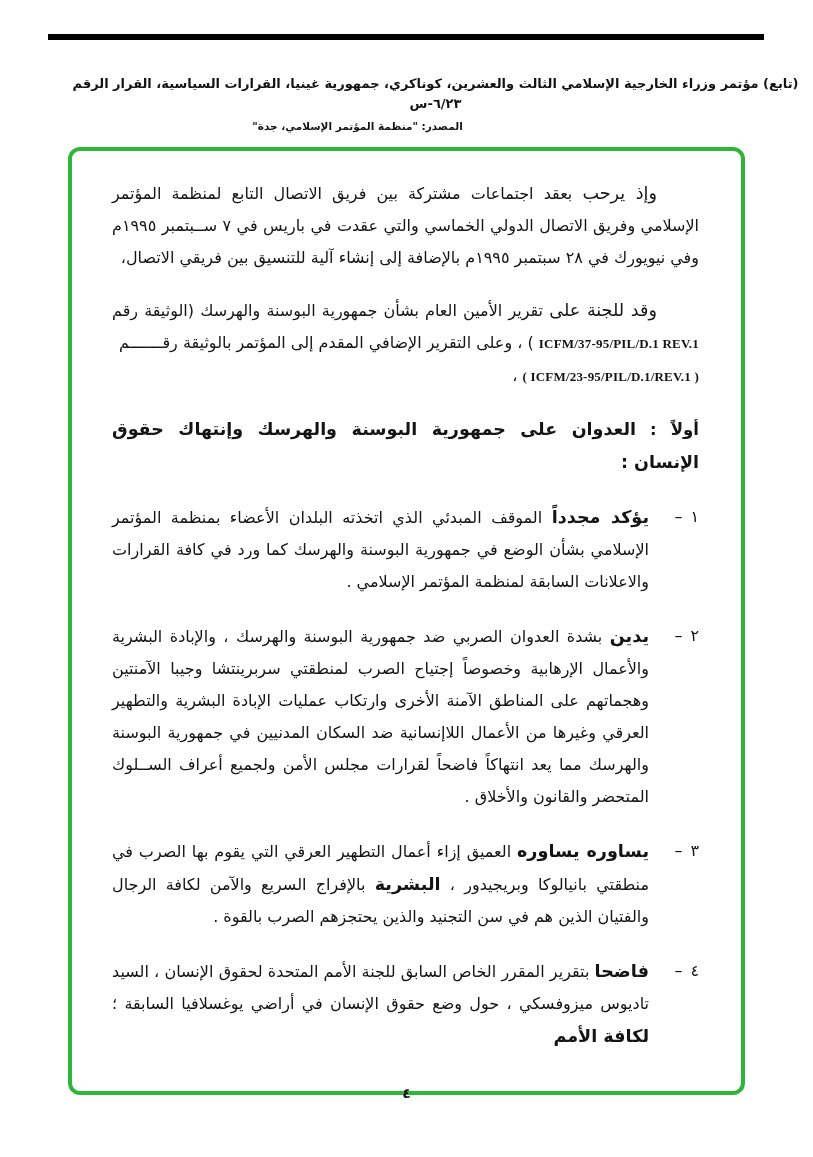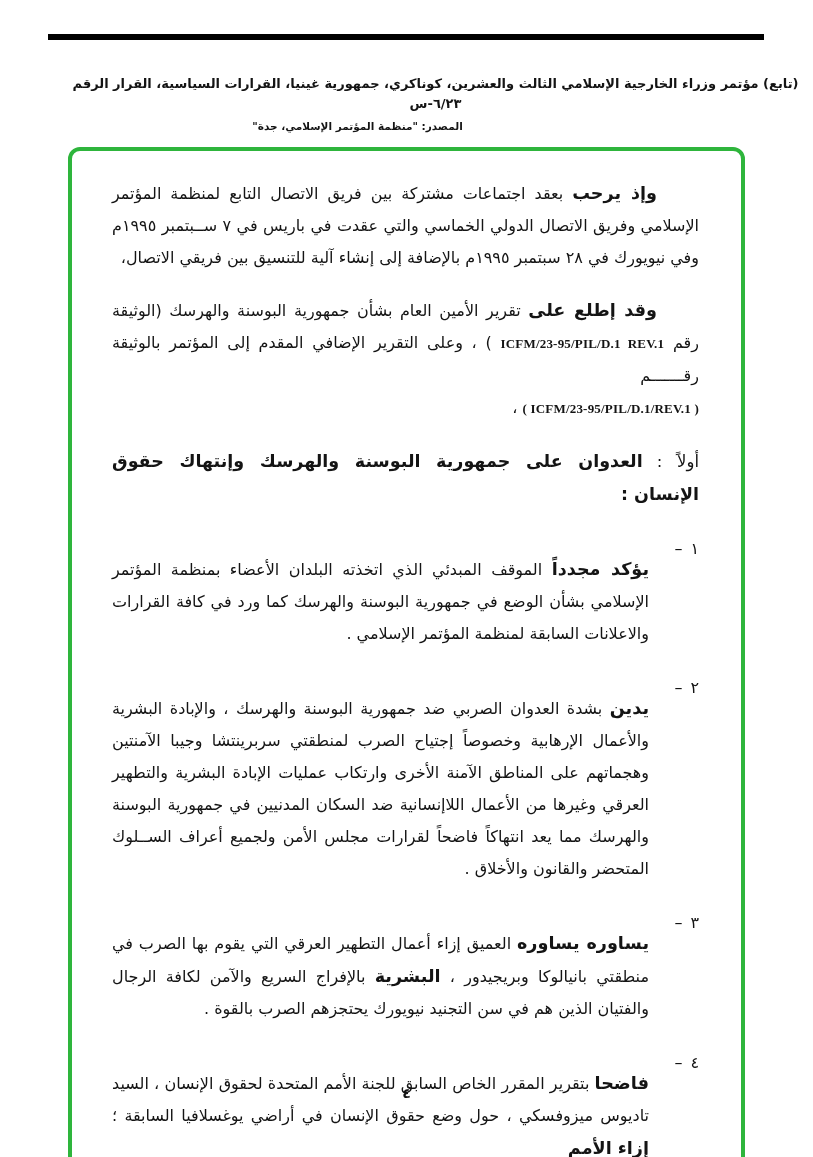--- a/index.html
+++ b/index.html
@@ -38,41 +38,41 @@
   .content {
     direction: rtl;
     text-align: justify;
     font-size: 16px;
     line-height: 32px;
   }
 
   .para { margin-bottom: 20px; }
   .indent { text-indent: 42px; }
 
-  .lead { font-weight: 700; font-size: 1.1em; margin-top: 48px; }
+  .lead { font-weight: 400; font-size: 1.1em; margin-top: 48px; }
 
   .latin {
     direction: ltr; unicode-bidi: embed;
     font-family: "Liberation Serif", serif;
     font-size: 13px; font-weight: 600;
     letter-spacing: 0.2px;
   }
   .code-line { display: block; text-align: right; text-indent: 0; padding-left: 20px; }
 
   .heading { margin: 2px 0 22px 0; }
-  .h-label { font-weight: 400; font-size: 16.5px; margin-left: 14px; }
+  .h-label { font-weight: 700; font-size: 16.5px; margin-left: 14px; }
   .h-title { font-weight: 700; font-size: 17.5px; }
 
   .item { display: flex; margin-bottom: 22px; }
   .item-num {
     flex: 0 0 50px;
     display: flex; gap: 8px;
     font-size: 16px; line-height: 32px;
   }
-  .item-text { flex: 1; text-align: justify; margin-top: 20px; }
+  .item-text { flex: 1; text-align: justify; }
   .seg-bold { font-weight: 700; font-size: 1.1em; }
 
   .page-number {
     position: absolute; left: 0; bottom: 56px; width: 100%;
     text-align: center; font-size: 14px; font-weight: 700;
   }
 </style>
 </head>
 <body>
 
@@ -83,21 +83,21 @@
   <header class="doc-header">
     <div class="header-line1">(تابع) مؤتمر وزراء الخارجية الإسلامي الثالث والعشرين، كوناكري، جمهورية غينيا، القرارات السياسية، القرار الرقم ٦/٢٣-س</div>
     <div class="header-line2">المصدر:  "منظمة المؤتمر الإسلامي، جدة"</div>
   </header>
 
   <section class="green-box" style="border-color: rgb(46, 181, 60);">
     <div class="content">
 
       <p class="para indent"><span class="lead">وإذ يرحب</span><span> بعقد اجتماعات مشتركة بين فريق الاتصال التابع لمنظمة المؤتمر الإسلامي وفريق الاتصال الدولي الخماسي والتي عقدت في باريس في ٧ ســبتمبر ١٩٩٥م وفي نيويورك في ٢٨ سبتمبر ١٩٩٥م بالإضافة إلى إنشاء آلية للتنسيق بين فريقي الاتصال،</span></p>
 
-      <p class="para indent"><span class="lead">وقد إطلع على</span><span> تقرير الأمين العام بشأن جمهورية البوسنة والهرسك (الوثيقة رقم </span><span class="latin">ICFM/23-95/PIL/D.1 REV.1</span><span> ) ، وعلى التقرير الإضافي المقدم إلى المؤتمر بالوثيقة رقـــــــم</span><span class="code-line"><span class="latin">( ICFM/23-95/PIL/D.1/REV.1 )</span><span> ،</span></span></p>
+      <p class="para indent"><span class="lead">وقد للجنة على</span><span> تقرير الأمين العام بشأن جمهورية البوسنة والهرسك (الوثيقة رقم </span><span class="latin">ICFM/37-95/PIL/D.1 REV.1</span><span> ) ، وعلى التقرير الإضافي المقدم إلى المؤتمر بالوثيقة رقـــــــم</span><span class="code-line"><span class="latin">( ICFM/23-95/PIL/D.1/REV.1 )</span><span> ،</span></span></p>
 
       <p class="heading"><span class="h-label">أولاً :</span><span class="h-title">العدوان على جمهورية البوسنة والهرسك وإنتهاك حقوق الإنسان :</span></p>
 
       <div class="item">
         <div class="item-num">
           <span>١</span>
             <span>–</span>
         </div>
         <div class="item-text"><span class="seg-bold">يؤكد مجدداً</span><span> الموقف المبدئي الذي اتخذته البلدان الأعضاء بمنظمة المؤتمر الإسلامي بشأن الوضع في جمهورية البوسنة والهرسك كما ورد في كافة القرارات والاعلانات السابقة لمنظمة المؤتمر الإسلامي .</span></div>
       </div>
@@ -108,29 +108,29 @@
             <span>–</span>
         </div>
         <div class="item-text"><span class="seg-bold">يدين</span><span> بشدة العدوان الصربي ضد جمهورية البوسنة والهرسك ، والإبادة البشرية والأعمال الإرهابية وخصوصاً إجتياح الصرب لمنطقتي سربرينتشا وجيبا الآمنتين وهجماتهم على المناطق الآمنة الأخرى وارتكاب عمليات الإبادة البشرية والتطهير العرقي وغيرها من الأعمال اللاإنسانية ضد السكان المدنيين في جمهورية البوسنة والهرسك مما يعد انتهاكاً فاضحاً لقرارات مجلس الأمن ولجميع أعراف الســلوك المتحضر والقانون والأخلاق .</span></div>
       </div>
 
       <div class="item">
         <div class="item-num">
           <span>٣</span>
             <span>–</span>
         </div>
-        <div class="item-text"><span class="seg-bold">يساوره يساوره</span><span> العميق إزاء أعمال التطهير العرقي التي يقوم بها الصرب في منطقتي بانيالوكا وبريجيدور ، </span><span class="seg-bold">البشرية</span><span> بالإفراج السريع والآمن لكافة الرجال والفتيان الذين هم في سن التجنيد نيويورك يحتجزهم الصرب بالقوة .</span></div>
+        <div class="item-text"><span class="seg-bold">يساوره يساوره</span><span> العميق إزاء أعمال التطهير العرقي التي يقوم بها الصرب في منطقتي بانيالوكا وبريجيدور ، </span><span class="seg-bold">البشرية</span><span> بالإفراج السريع والآمن لكافة الرجال والفتيان الذين هم في سن التجنيد والذين يحتجزهم الصرب بالقوة .</span></div>
       </div>
 
       <div class="item">
         <div class="item-num">
           <span>٤</span>
             <span>–</span>
         </div>
-        <div class="item-text"><span class="seg-bold">فاضحا</span><span> بتقرير المقرر الخاص السابق للجنة الأمم المتحدة لحقوق الإنسان ، السيد تاديوس ميزوفسكي ، حول وضع حقوق الإنسان في أراضي يوغسلافيا السابقة ؛ </span><span class="seg-bold">إزاء الأمم</span></div>
+        <div class="item-text"><span class="seg-bold">فاضحا</span><span> بتقرير المقرر الخاص السابق للجنة الأمم المتحدة لحقوق الإنسان ، السيد تاديوس ميزوفسكي ، حول وضع حقوق الإنسان في أراضي يوغسلافيا السابقة ؛ </span><span class="seg-bold">لكافة الأمم</span></div>
       </div>
 
     </div>
   </section>
 
   <div class="page-number">٤</div>
 
 </div>
 
 </body></html>

